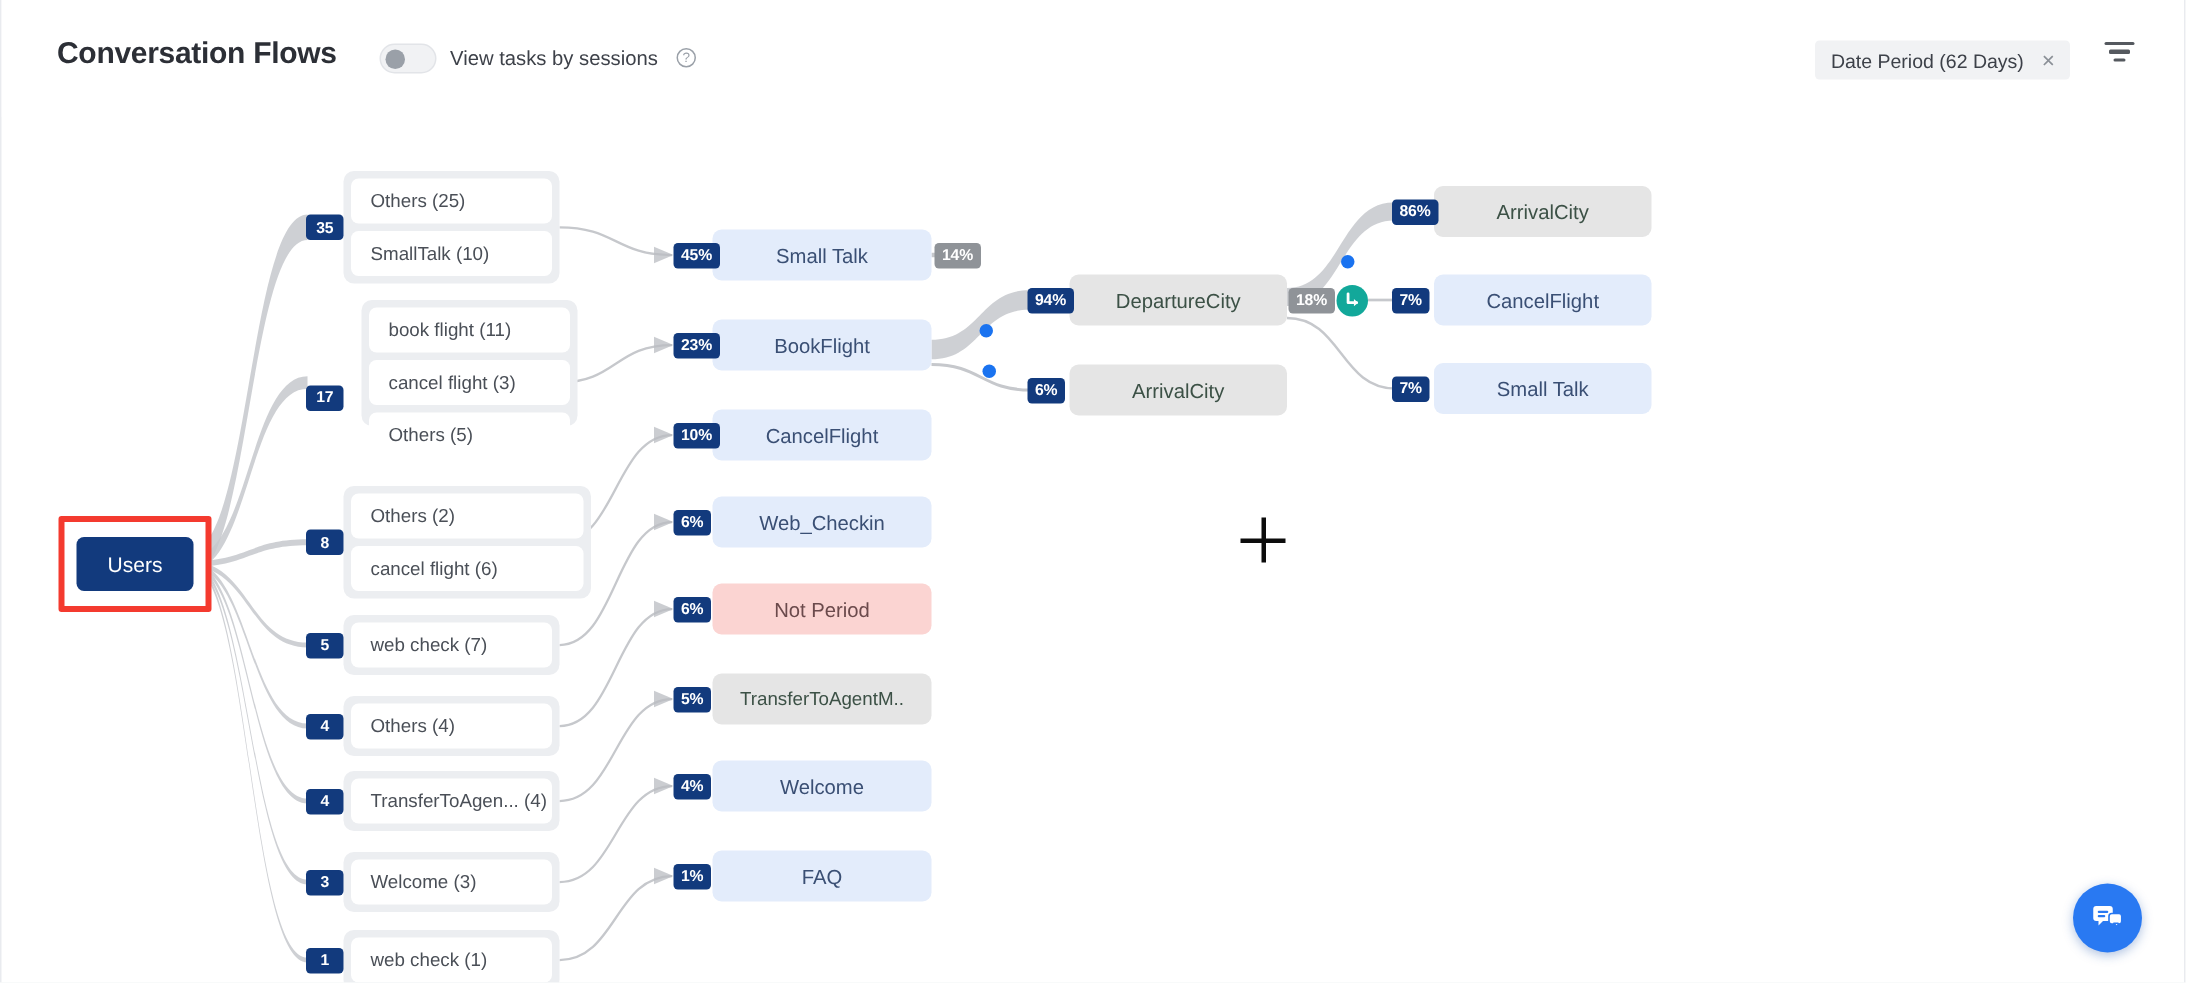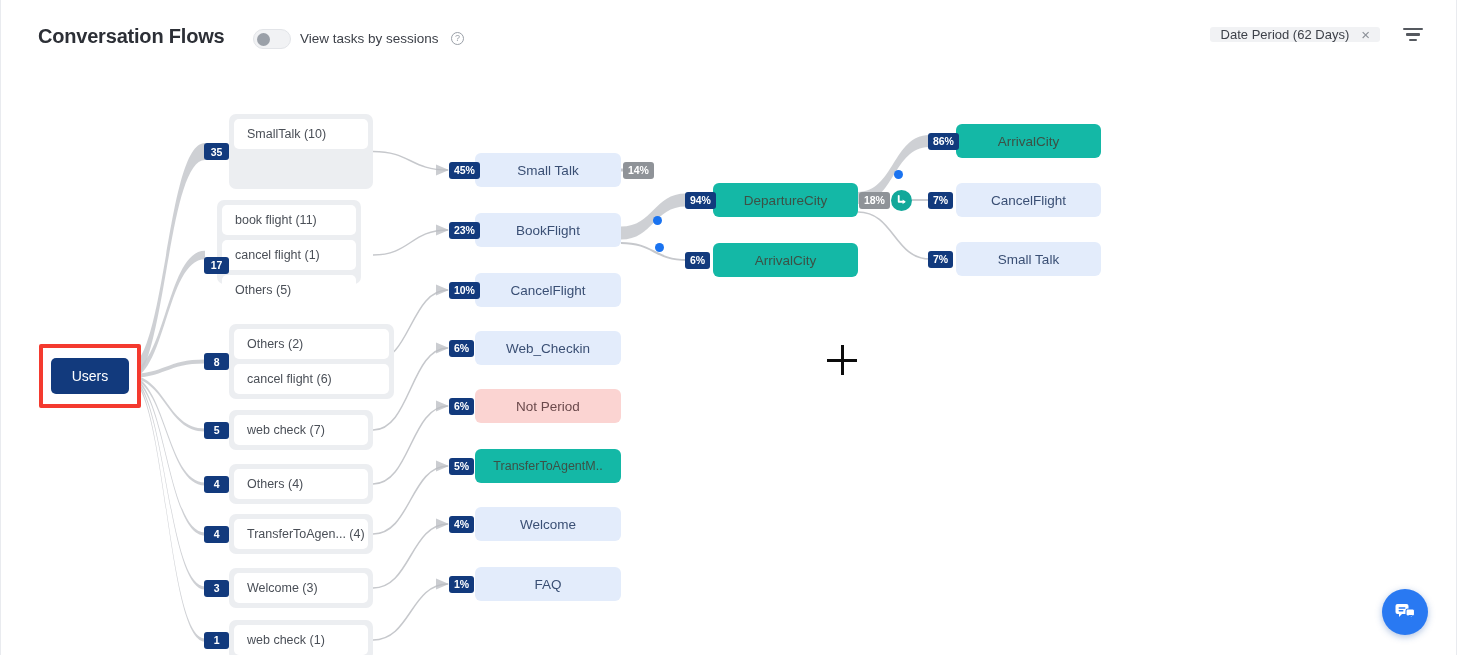--- a/index.html
+++ b/index.html
@@ -47,21 +47,21 @@
     font-size: 13.5px; color: #3d4149;
   }
   .help-icon {
     position: absolute; left: 450px; top: 32px;
     width: 13px; height: 13px; border-radius: 50%;
     border: 1px solid #9aa0a8; color: #9aa0a8;
     font-size: 9px; line-height: 11px; text-align: center;
   }
   .date-chip {
     position: absolute; right: 78px; top: 27px;
-    height: 15px; background: #f1f2f4; border-radius: 3px;
+    height: 26px; background: #f1f2f4; border-radius: 3px;
     padding: 0 10px 0 11px;
     display: flex; align-items: center; gap: 12px;
   }
   .date-chip .txt { font-size: 13px; color: #3d4149; }
   .date-chip .x {
     font-size: 15px; color: #8b9097; line-height: 1;
     cursor: pointer; font-weight: 300;
   }
   .filter-icon {
     position: absolute; right: 33px; top: 28px;
@@ -95,21 +95,21 @@
   .node.root {
     background: #123a7d; color: #ffffff;
     border-radius: 5px; font-size: 14px;
   }
   .root-sel {
     position: absolute; z-index: 9;
     border: 4px solid #f43a2f; background: #ffffff;
     border-radius: 2px;
   }
   .node.blue  { background: #e3ecfb; color: #3a4f74; }
-  .node.green { background: #14b8a6; color: #3c5146; }
+  .node.green { background: #e5e5e5; color: #3c5146; }
   .node.pink  { background: #fbd4d2; color: #6b4a4c; }
 
   
   .group-card {
     position: absolute;
     background: #eceef1;
     border-radius: 7px;
     padding: 5px;
     z-index: 10;
   }
@@ -225,26 +225,27 @@
         <path d="M 620 148.5 C 652.5 148.5, 652.5 115.5, 685 115.5 L 685 128.5 C 652.5 128.5, 652.5 161.5, 620 161.5 Z" fill="#c6c8cc" opacity="0.85"></path>
         <path d="M 620 165 C 653 165, 653 182, 686 182" fill="none" stroke="#c6c8cc" stroke-width="2"></path>
         <path d="M 857 114 C 892.5 114, 892.5 57, 928 57 L 928 69 C 892.5 69, 892.5 126, 857 126 Z" fill="#c6c8cc" opacity="0.85"></path>
         <path d="M 857 134 C 893 134, 893 181, 929 181" fill="none" stroke="#c6c8cc" stroke-width="1.6"></path>
         <path d="M 911 122 C 920 122, 920 122, 929 122" fill="none" stroke="#c6c8cc" stroke-width="1.8"></path>
       </svg>
     <div id="nodes">
         <div class="root-sel" style="left: 38px; top: 266px; width: 102px; height: 64px;"></div>
         <div class="node root" style="left: 50px; top: 280px; width: 78px; height: 36px;">Users</div>
         <div class="group-card" style="left: 228px; top: 36px; width: 144px; height: 75px;">
+          <div class="group-row">Others (25)</div>
           <div class="group-row">SmallTalk (10)</div>
         </div>
         <div class="badge" style="left: 203px; top: 65px;">35</div>
-        <div class="group-card" style="left: 216px; top: 122px; width: 144px; height: 84px;">
+        <div class="group-card" style="left: 240px; top: 122px; width: 144px; height: 84px;">
           <div class="group-row">book flight (11)</div>
-          <div class="group-row">cancel flight (1)</div>
+          <div class="group-row">cancel flight (3)</div>
           <div class="group-row">Others (5)</div>
         </div>
         <div class="badge" style="left: 203px; top: 168.5px; margin-top: 10px;">17</div>
         <div class="group-card" style="left: 228px; top: 246px; width: 165px; height: 75px;">
           <div class="group-row">Others (2)</div>
           <div class="group-row">cancel flight (6)</div>
         </div>
         <div class="badge" style="left: 203px; top: 275px;">8</div>
         <div class="group-card" style="left: 228px; top: 332px; width: 144px; height: 40px;">
           <div class="group-row">web check (7)</div>

